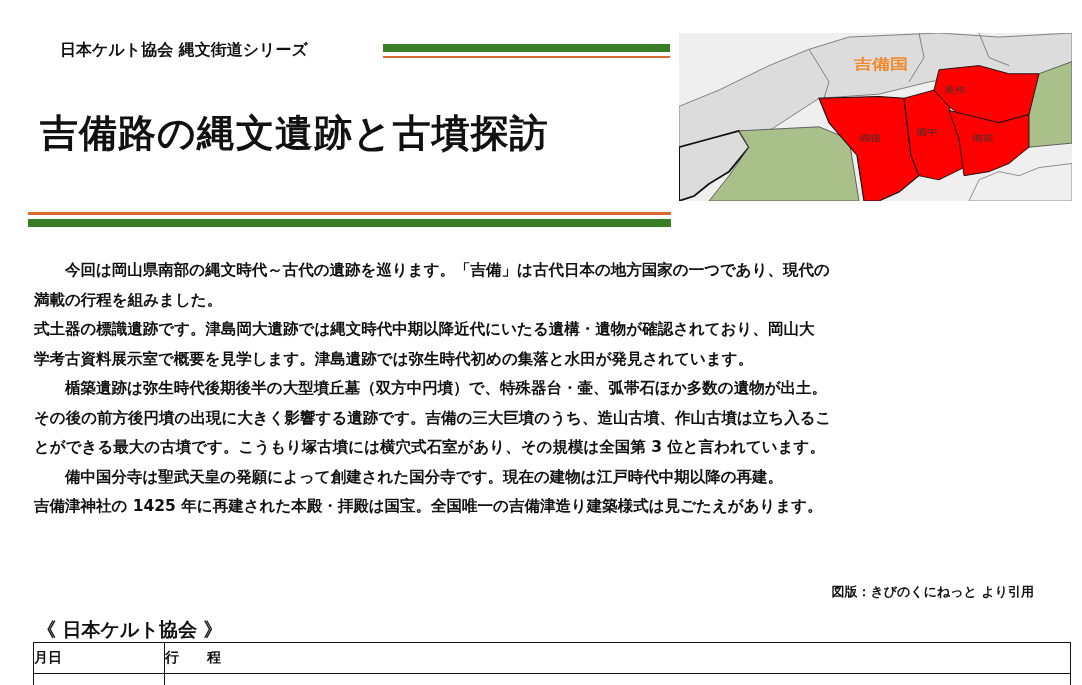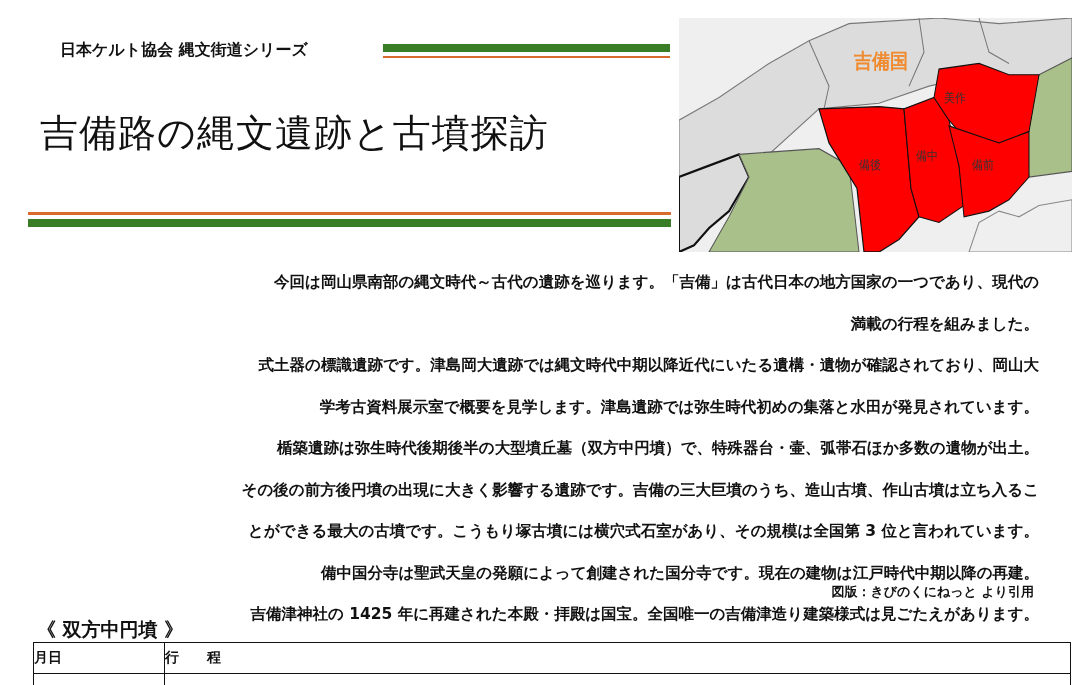--- a/index.html
+++ b/index.html
@@ -4,28 +4,28 @@
   <style>
     html, body { margin: 0; padding: 0; background: #ffffff; }
     body { width: 1082px; height: 685px; overflow: hidden; position: relative;
            font-family: "DejaVu Sans", "Liberation Sans", sans-serif; color: #111; }
     .abs { position: absolute; }
 
     .series { left: 60px; top: 40px; font-size: 16px; font-weight: bold; letter-spacing: 0px; white-space: nowrap; }
     .line-green { background: #3a7d27; }
     .line-orange { background: #d86a2e; }
 
-    .title { left: 40px; top: 108px; font-size: 38px; font-weight: normal; letter-spacing: 1px; white-space: nowrap; color: #111; }
+    .title { left: 40px; top: 108px; font-size: 38px; font-weight: bold; letter-spacing: 1px; white-space: nowrap; color: #111; }
 
     
-    .map { left: 679px; top: 18px; width: 393px; height: 234px; background: #7dd3fc; overflow: hidden; }
+    .map { left: 679px; top: 33px; width: 393px; height: 168px; background: #7dd3fc; overflow: hidden; }
     .map svg { width: 100%; height: 100%; display: block; }
 
     .body-text { left: 30px; top: 254px; width: 1025px; font-size: 15.5px; font-weight: bold; line-height: 25.5px; }
-    .body-text p { margin: 16px; white-space: nowrap; text-align: right; }
+    .body-text p { margin: 4px; white-space: nowrap; }
     .indent { padding-left: 31px; }
 
     .credit { right: 48px; top: 583px; font-size: 13px; font-weight: bold; white-space: nowrap; text-align: right; }
 
     .sched-title { left: 37px; top: 617px; font-size: 19px; font-weight: bold; white-space: nowrap; }
 
     table.sched { position: absolute; left: 33px; top: 642px; width: 1038px; border-collapse: collapse; font-size: 14px; font-weight: bold; }
     table.sched td, table.sched th { border: 1.5px solid #111; height: 30px; padding: 0; text-align: left; }
     table.sched th.col1 { width: 130px; }
     .row2 td { height: 20px; }
@@ -80,21 +80,21 @@
   <p>学考古資料展示室で概要を見学します。津島遺跡では弥生時代初めの集落と水田が発見されています。</p>
   <p class="indent">楯築遺跡は弥生時代後期後半の大型墳丘墓（双方中円墳）で、特殊器台・壷、弧帯石ほか多数の遺物が出土。</p>
   <p>その後の前方後円墳の出現に大きく影響する遺跡です。吉備の三大巨墳のうち、造山古墳、作山古墳は立ち入るこ</p>
   <p>とができる最大の古墳です。こうもり塚古墳には横穴式石室があり、その規模は全国第 3 位と言われています。</p>
   <p class="indent">備中国分寺は聖武天皇の発願によって創建された国分寺です。現在の建物は江戸時代中期以降の再建。</p>
   <p>吉備津神社の 1425 年に再建された本殿・拝殿は国宝。全国唯一の吉備津造り建築様式は見ごたえがあります。</p>
 </div>
 
 <div class="abs credit">図版：きびのくにねっと より引用</div>
 
-<div class="abs sched-title">《 双方中円墳 》</div>
+<div class="abs sched-title">《 日本ケルト協会 》</div>
 <table class="sched">
   <tbody>
       <tr>
     <th class="col1">月日</th>
     <th>行　　程</th>
   </tr>
   <tr class="row2">
     <td></td>
     <td class="faint"></td>
   </tr>

